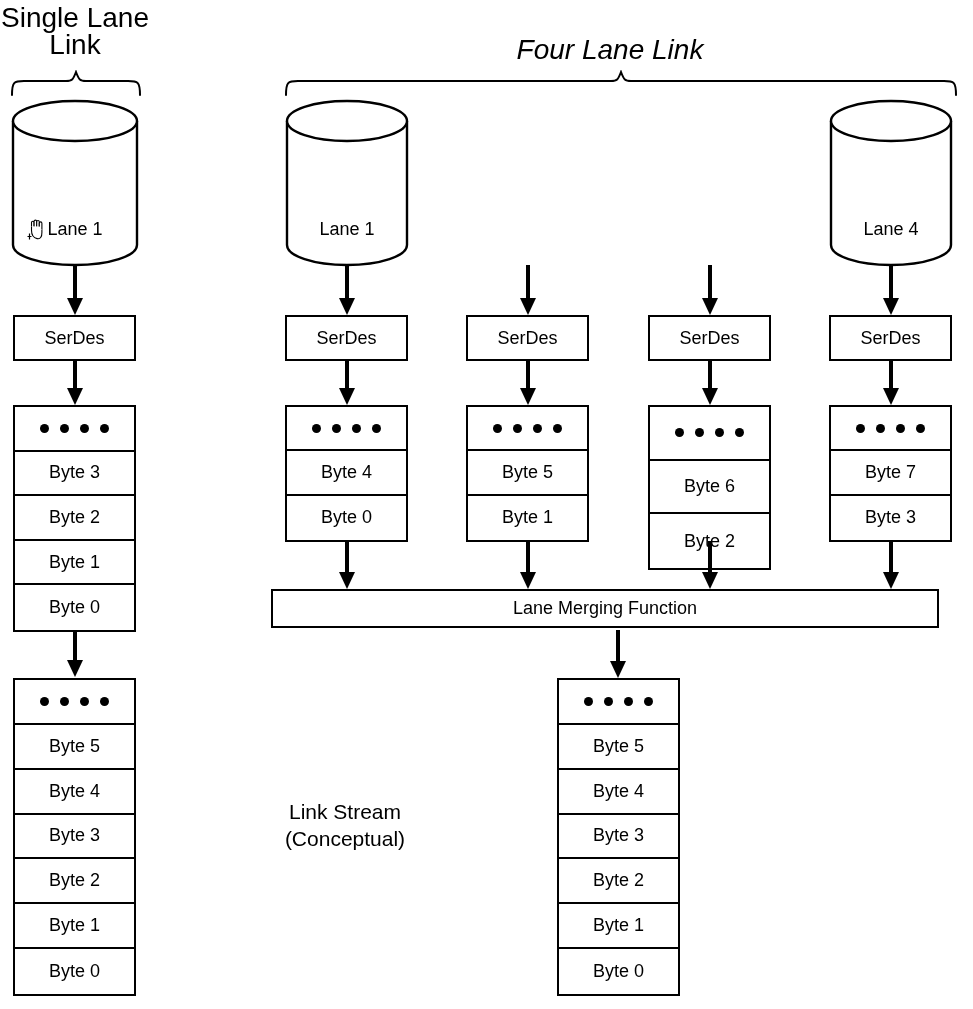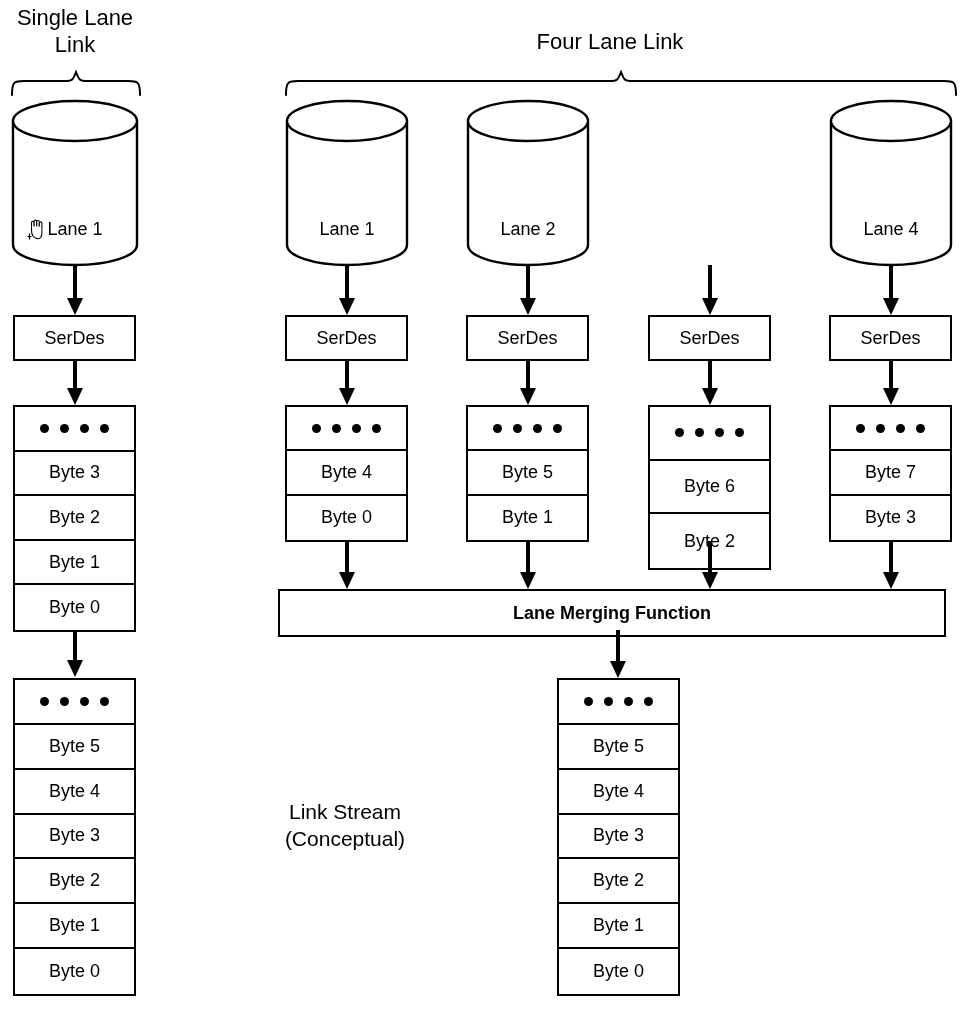--- a/index.html
+++ b/index.html
@@ -14,21 +14,21 @@
   }
   #canvas {
     position: relative;
     width: 973px;
     height: 1009px;
     background: #ffffff;
     overflow: hidden;
   }
   .title {
     position: absolute;
-    font-size: 22px;
+    font-size: 28px;
     line-height: 27px;
     text-align: center;
     color: #000;
     white-space: pre-line;
   }
   .brace-wrap {
     position: absolute;
   }
   .brace-wrap svg { display: block; }
 
@@ -122,21 +122,21 @@
   .cursor svg { display: block; }
 </style>
 </head>
 <body>
 
 <div id="canvas">
 
   <div class="title" style="left:0px; top:4px; width:150px;">Single Lane
 Link</div>
 
-  <div class="title" style="left:465px; top:28px; width:290px;">Four Lane Link</div>
+  <div class="title" style="left:465px; top:36px; width:290px;font-style:italic;">Four Lane Link</div>
 
   <div class="brace-wrap" style="left:10px; top:70px;">
     <svg width="132" height="26" viewBox="0 0 132 26">
       <path d="M2,25 C2,12 4,11 14,11 L56,11 C62,11 63,10 66,2 C69,10 70,11 76,11 L118,11 C128,11 130,12 130,25" fill="none" stroke="#000" stroke-width="2" stroke-linecap="round"></path>
     </svg>
   </div>
 
   <div class="brace-wrap" style="left:284px; top:70px;">
     <svg width="674" height="26" viewBox="0 0 674 26">
       <path d="M2,25 C2,12 4,11 14,11 L327,11 C333,11 334,10 337,2 C340,10 341,11 347,11 L660,11 C670,11 672,12 672,25" fill="none" stroke="#000" stroke-width="2" stroke-linecap="round"></path>
@@ -255,27 +255,20 @@
       <div class="cell" style="height: 33.3333%;">Byte 4</div>
       <div class="cell" style="height: 33.3333%;">Byte 0</div>
     </div>
   <div class="arrow" style="left:336px; top:541px;">
     <svg width="22" height="50" viewBox="0 0 22 50">
       <line x1="11" y1="0" x2="11" y2="36" stroke="#000" stroke-width="4"></line>
       <polygon points="11,48 3,31 19,31" fill="#000"></polygon>
     </svg>
   </div>
 
-  <div class="cylinder" style="left:466px; top:99px; width:124px; height:168px;">
-    <svg width="124" height="168" viewBox="0 0 124 168">
-      <path d="M2,22 L2,146 A60,20 0 0 0 122,146 L122,22" fill="#fff" stroke="#000" stroke-width="2.4"></path>
-      <ellipse cx="62" cy="22" rx="60" ry="20" fill="#fff" stroke="#000" stroke-width="2.4"></ellipse>
-    </svg>
-    <div class="cyl-label" style="top:120px;">Lane 2</div>
-  </div>
   <div class="arrow" style="left:517px; top:265px;">
     <svg width="22" height="52" viewBox="0 0 22 52">
       <line x1="11" y1="0" x2="11" y2="38" stroke="#000" stroke-width="4"></line>
       <polygon points="11,50 3,33 19,33" fill="#000"></polygon>
     </svg>
   </div>
   <div class="box" style="left:466px; top:315px; width:123px; height:46px;">
     <span>SerDes</span>
   </div>
   <div class="arrow" style="left:517px; top:359px;">
@@ -371,21 +364,21 @@
       <div class="cell" style="height: 33.3333%;">Byte 7</div>
       <div class="cell" style="height: 33.3333%;">Byte 3</div>
     </div>
   <div class="arrow" style="left:880px; top:541px;">
     <svg width="22" height="50" viewBox="0 0 22 50">
       <line x1="11" y1="0" x2="11" y2="36" stroke="#000" stroke-width="4"></line>
       <polygon points="11,48 3,31 19,31" fill="#000"></polygon>
     </svg>
   </div>
 
-  <div class="mergebar" style="left:278px; top:589px; width:668px; height:48px;font-weight:bold;">
+  <div class="mergebar" style="left:271px; top:589px; width:668px; height:39px;">
     <span>Lane Merging Function</span>
   </div>
 
   <div class="arrow" style="left:607px; top:630px;">
     <svg width="22" height="50" viewBox="0 0 22 50">
       <line x1="11" y1="0" x2="11" y2="36" stroke="#000" stroke-width="4"></line>
       <polygon points="11,48 3,31 19,31" fill="#000"></polygon>
     </svg>
   </div>
 

